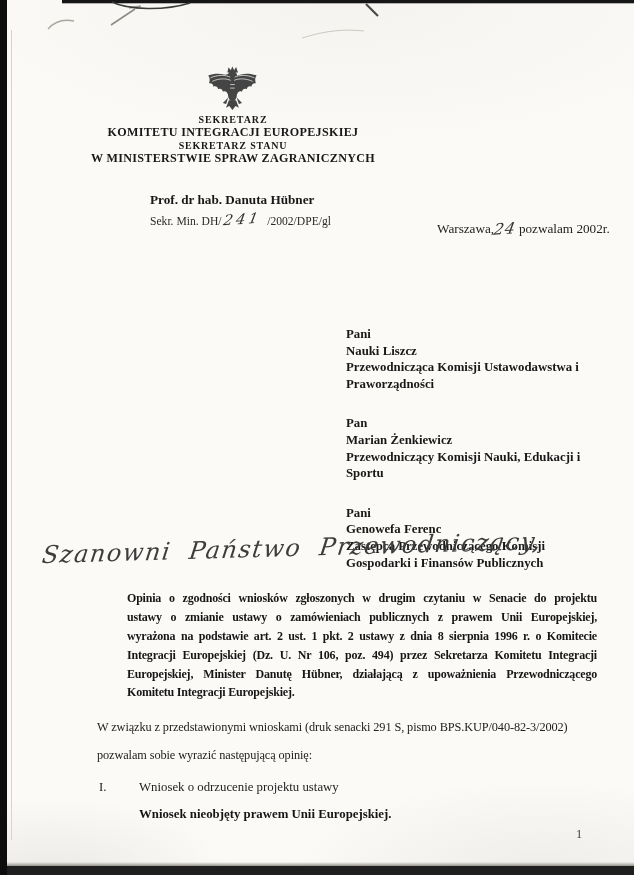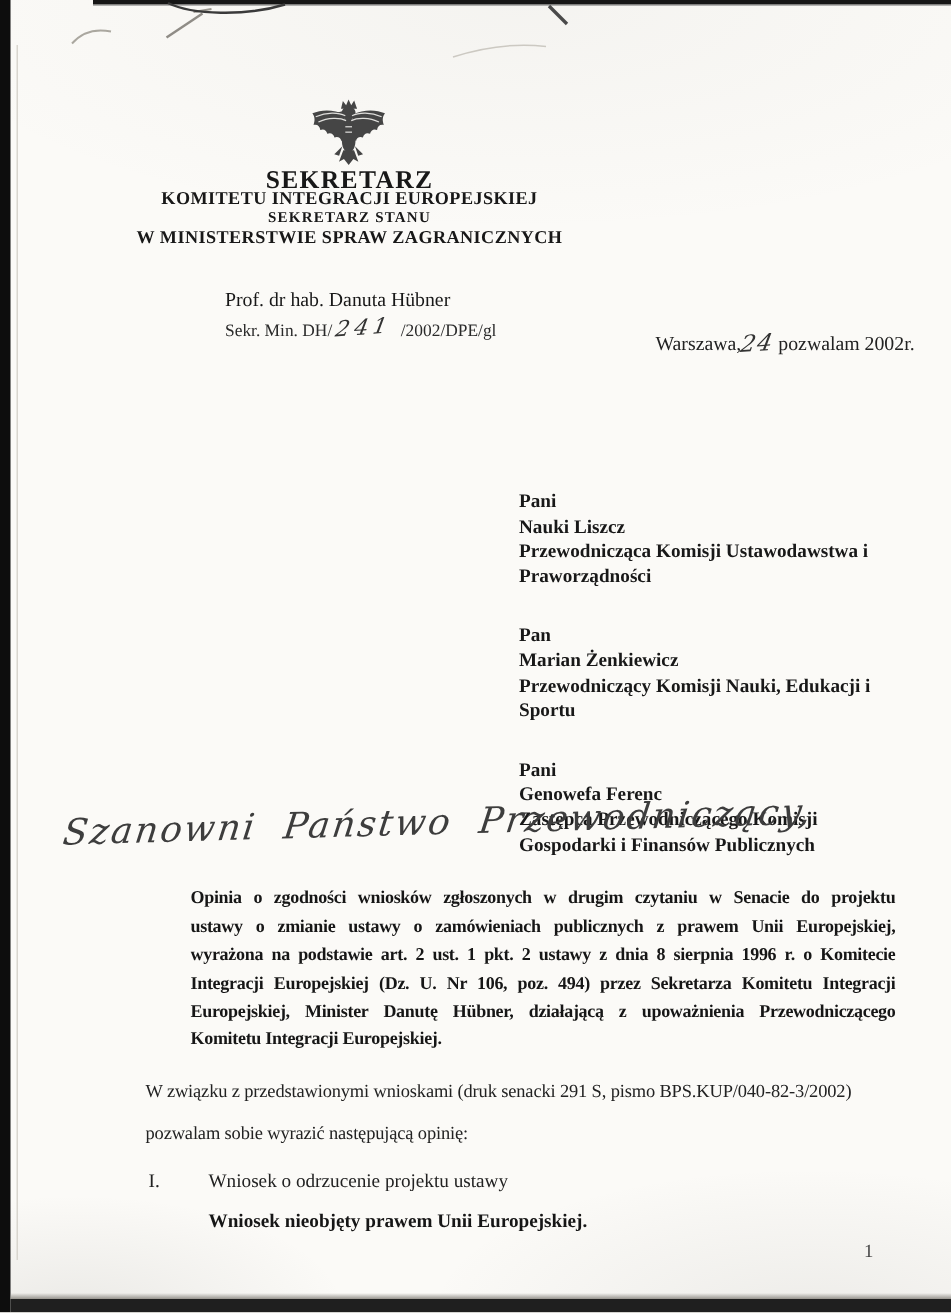--- a/index.html
+++ b/index.html
@@ -23,27 +23,27 @@
   .scan-bottom-band{position:absolute;left:7px;top:866px;width:627px;height:9px;background:#1f1f1f;}
   .scan-bottom-shadow{position:absolute;left:7px;top:862px;width:627px;height:4px;background:linear-gradient(#fbfaf700,#97948e);}
   .marks{position:absolute;left:0;top:0;pointer-events:none;}
   
   .emblem{position:absolute;left:204px;top:63px;}
   .letterhead{
     position:absolute;left:40px;top:113px;width:386px;
     text-align:center;font-weight:bold;line-height:13.1px;
     letter-spacing:.3px;color:#181818;
   }
-  .lh1{font-size:17px;letter-spacing:.9px;}
+  .lh1{font-size:10px;letter-spacing:.9px;}
   .lh2{font-size:12.1px;}
   .lh3{font-size:10px;letter-spacing:.8px;}
   .lh4{font-size:12.1px;}
   
   .sender{position:absolute;left:150px;top:192px;}
-  .sender-name{font-weight:normal;font-size:13.2px;color:#181818;}
+  .sender-name{font-weight:bold;font-size:13.2px;color:#181818;}
   .sender-ref{margin-top:4px;font-size:11.6px;color:#2a2a2a;}
   .hand{
     display:inline-block;
     font-family:"DejaVu Serif", serif;font-style:italic;color:#333;
     transform:skewX(-14deg) rotate(-4deg);
   }
   .hand-ref{font-size:14.5px;letter-spacing:3px;margin:0 7px 0 2px;position:relative;top:-1px;}
   .hand-day{font-size:15.5px;letter-spacing:1px;margin:0 3px 0 0;position:relative;top:1px;}
   
   .dateline{position:absolute;left:437px;top:219px;font-size:13.2px;color:#222;}

